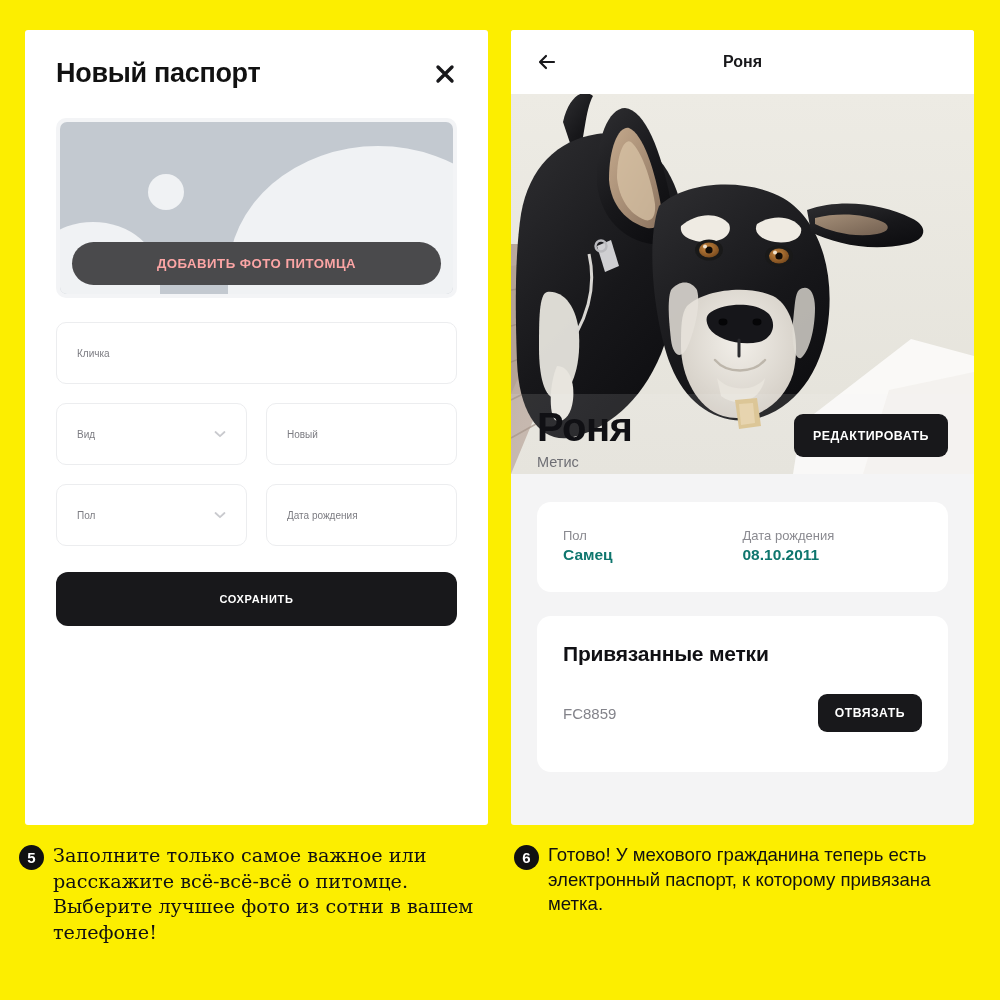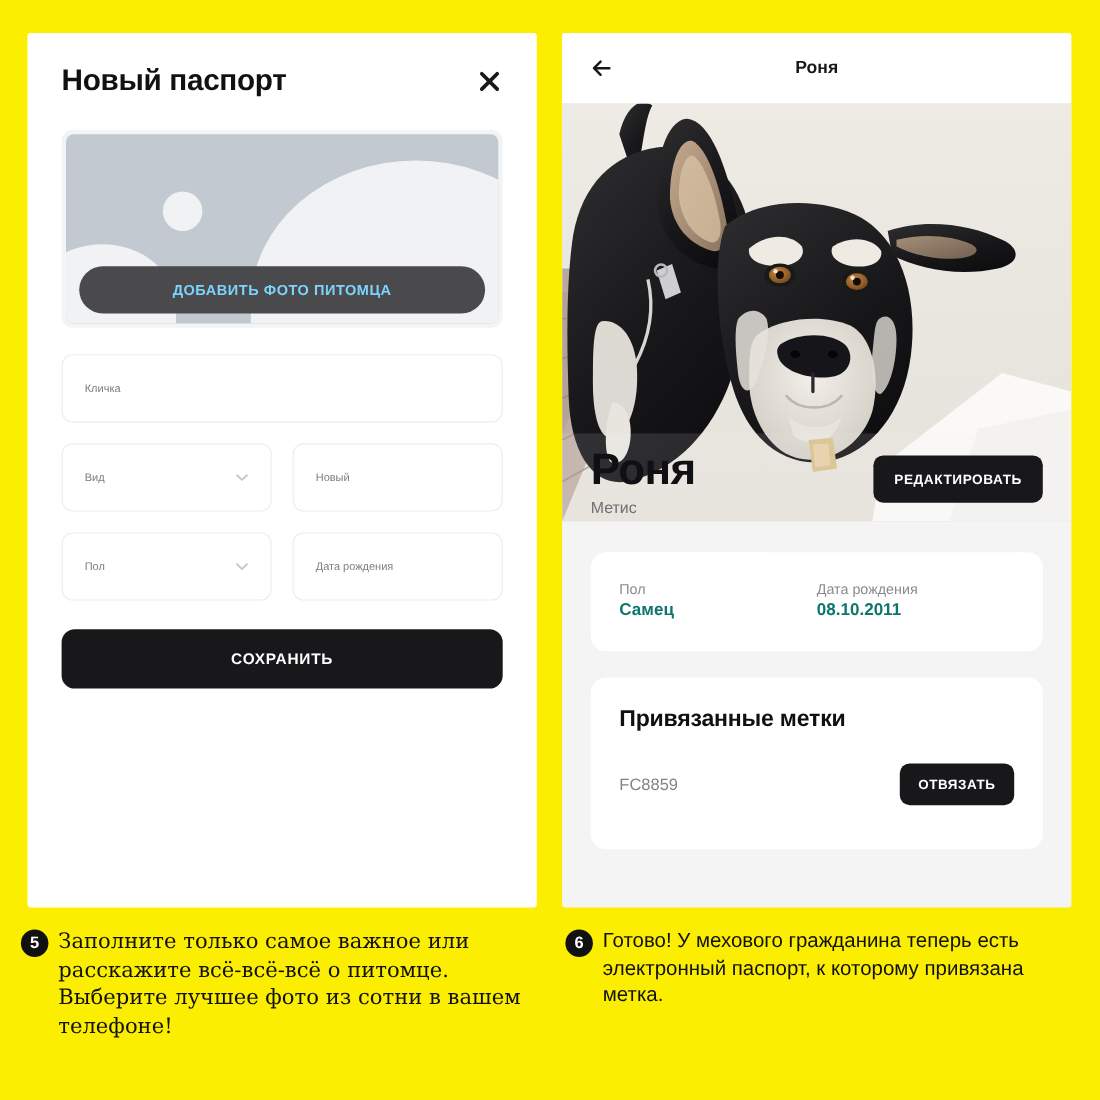--- a/index.html
+++ b/index.html
@@ -97,21 +97,21 @@
     width: 134px; height: 90px;
     background: #F0F2F4;
     border-radius: 70px 70px 0 0 / 60px 60px 0 0;
   }
   .add-photo-btn {
     position: absolute;
     left: 16px; right: 16px; bottom: 13px;
     height: 43px;
     background: #4A4A4C;
     border-radius: 22px;
-    color: #7dd3fc;
+    color: #fca5a5;
     font-size: 13.2px;
     font-weight: bold;
     letter-spacing: 0.5px;
     display: flex; align-items: center; justify-content: center;
     cursor: pointer;
   }
 
   
   .fields { margin: 24px 31px 0 31px; }
   .field {
@@ -136,21 +136,21 @@
   }
   .row2 { display: flex; gap: 19px; margin-top: 19px; }
   .row2 > .field { flex: 1 1 0; }
 
   .save-btn {
     margin: 26px 31px 12px 31px;
     height: 54px;
     background: #18181B;
     border-radius: 12px;
     color: #FFFFFF;
-    font-size: 14px;
+    font-size: 11px;
     font-weight: bold;
     letter-spacing: 0.7px;
     display: flex; align-items: center; justify-content: center;
     cursor: pointer;
   }
 
   
   .panel-right {
     position: absolute;
     left: 511px; top: 30px;

